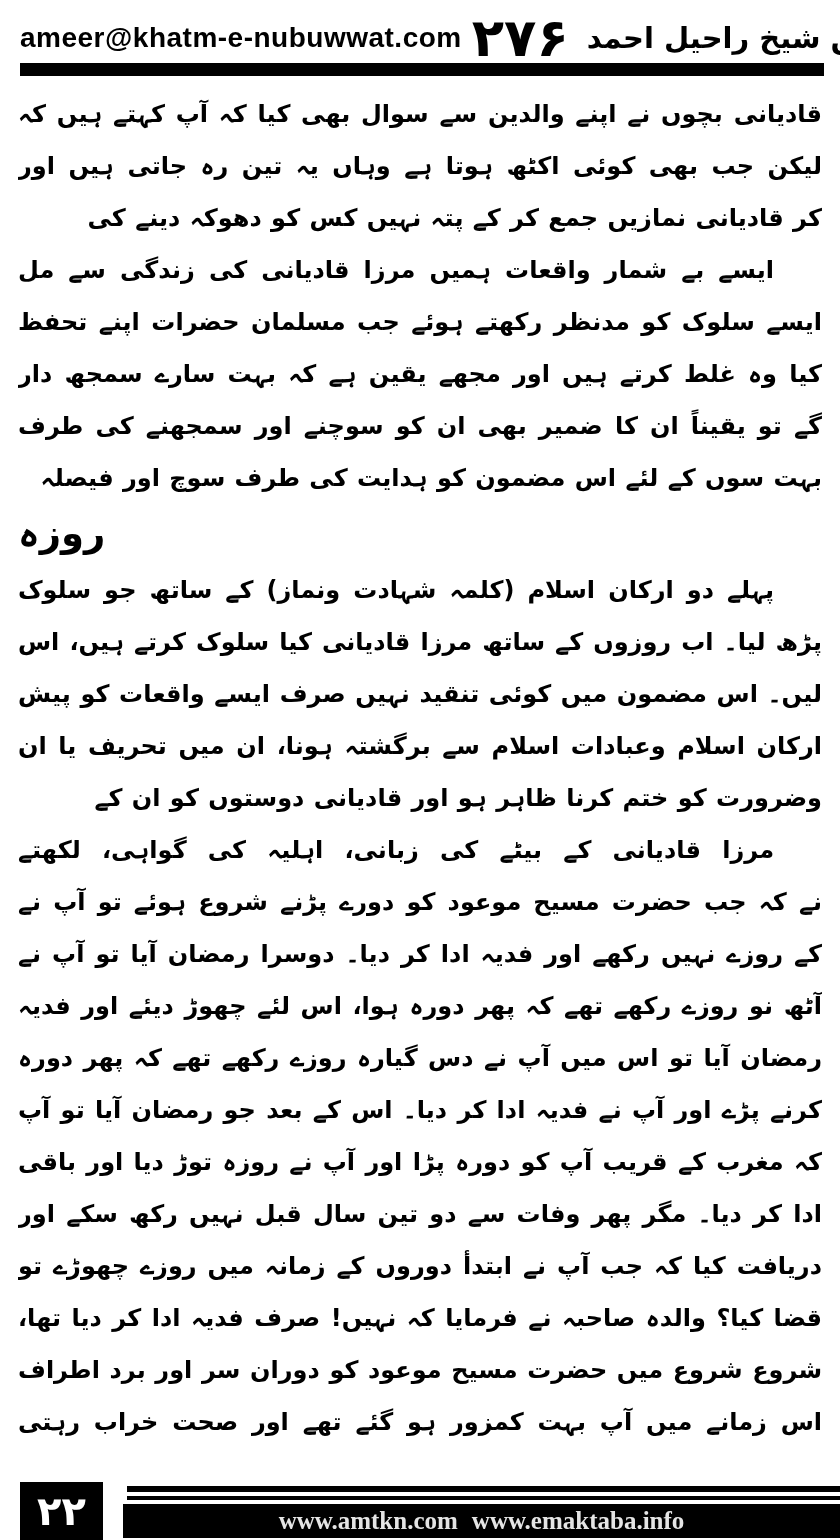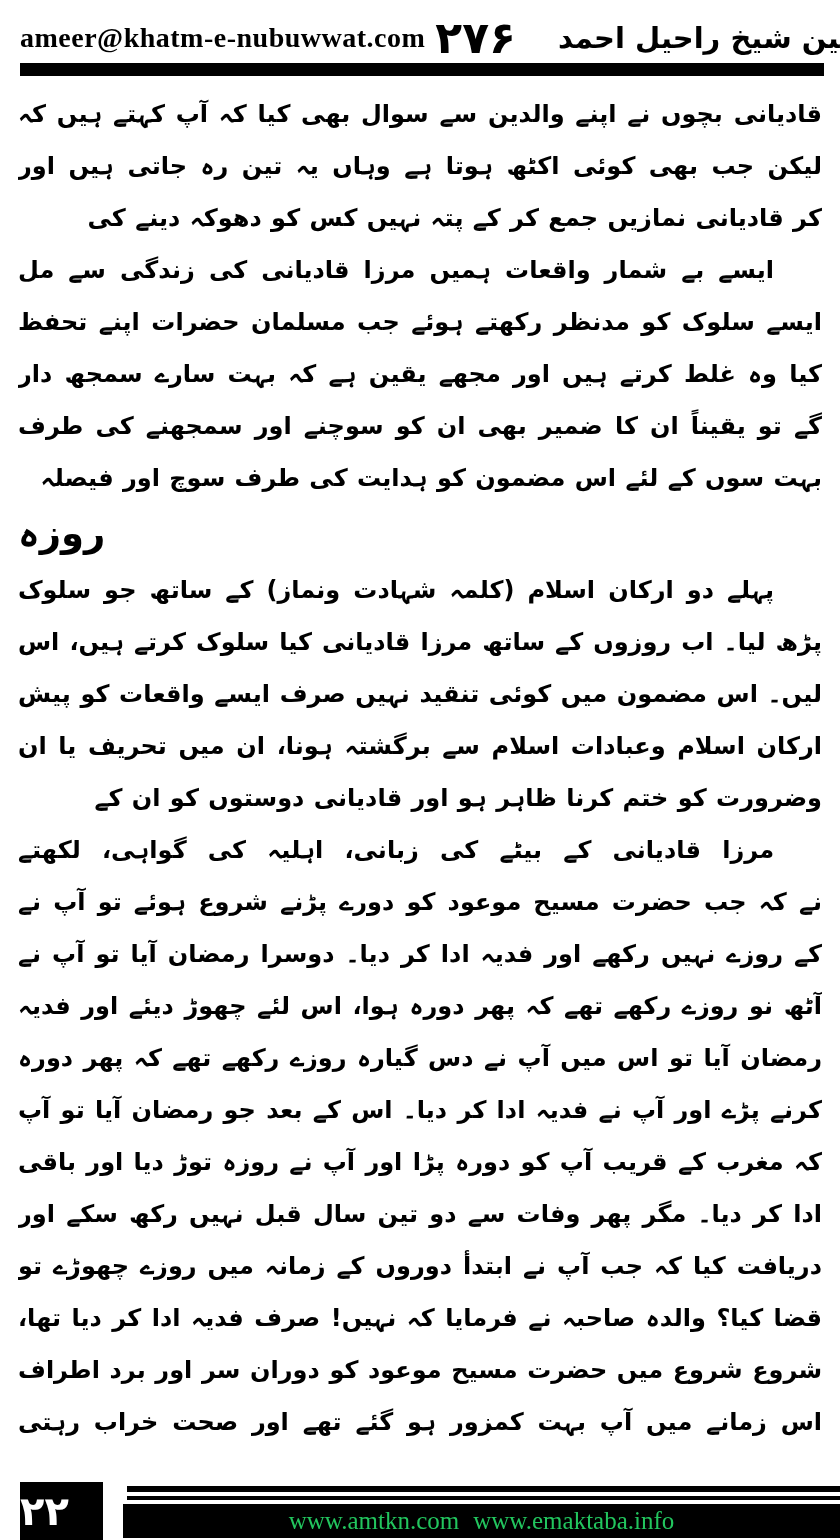--- a/index.html
+++ b/index.html
@@ -6,26 +6,26 @@
   .page{
     position:relative;width:840px;height:1540px;background:#ffffff;
     overflow:hidden;font-family:"DejaVu Sans",sans-serif;color:#000000;
   }
   
   .header{
     position:absolute;top:14px;left:20px;right:16px;height:48px;
     display:flex;align-items:center;justify-content:space-between;
   }
   .header-email{
-    font-family:Liberation Serif, serif;font-weight:bold;font-size:28px;
+    font-family:Liberation Sans, sans-serif;font-weight:bold;font-size:28px;
     letter-spacing:0.5px;white-space:nowrap;
   }
   .header-pagenum{
-    font-weight:bold;font-size:44px;line-height:44px;direction:rtl;
-    letter-spacing:4px;white-space:nowrap;margin-left:10px;margin-right:42px;
+    font-weight:bold;font-size:53px;line-height:44px;direction:rtl;
+    letter-spacing:4px;white-space:nowrap;margin-left:10px;margin-right:18px;
   }
   .header-title{
     direction:rtl;font-weight:bold;font-size:29px;white-space:nowrap;
   }
   .header-rule{
     position:absolute;top:63px;left:20px;right:16px;height:13px;background:#000000;
   }
   
   .body-content{
     position:absolute;top:88px;left:18px;right:18px;direction:rtl;
@@ -38,30 +38,30 @@
   }
   .line.last{text-align:right;text-align-last:right;}
   .line.indent{padding-right:48px;}
   .section-heading{
     height:60px;line-height:60px;text-align:left;
     font-size:37px;font-weight:bold;
   }
   
   .footer-pagebox{
     position:absolute;left:20px;top:1482px;width:83px;height:58px;background:#000000;
-    color:#ffffff;display:flex;align-items:center;justify-content:flex-end;
+    color:#ffffff;display:flex;align-items:center;justify-content:center;
     font-size:40px;font-weight:bold;direction:rtl;
   }
   .footer-rules{position:absolute;left:127px;right:0;top:1486px;}
   .footer-rule-a{height:6px;background:#000000;margin-bottom:4px;}
   .footer-rule-b{height:4px;background:#000000;}
   .footer-bar{
     position:absolute;left:123px;right:0;top:1504px;height:34px;background:#000000;
-    color:#22c55e;display:flex;align-items:center;justify-content:center;gap:14px;
-    font-family:"Liberation Serif",serif;font-weight:normal;font-size:25px;
+    color:#e5e5e5;display:flex;align-items:center;justify-content:center;gap:14px;
+    font-family:"Liberation Serif",serif;font-weight:bold;font-size:25px;
     white-space:nowrap;
   }
 </style>
 </head>
 <body>
 
 <div class="page">
 
   <div class="header">
     <span class="header-email">ameer@khatm-e-nubuwwat.com</span>

